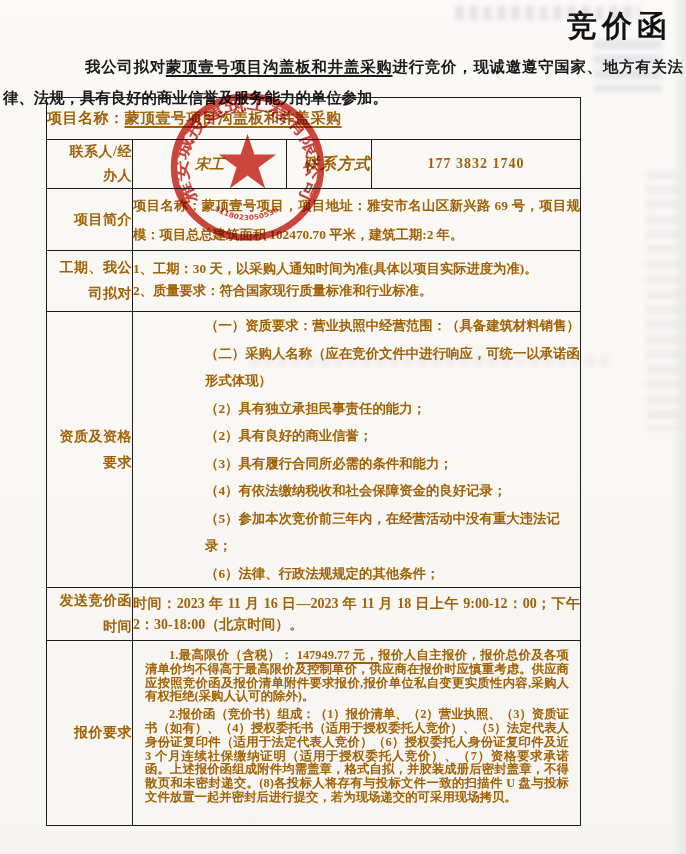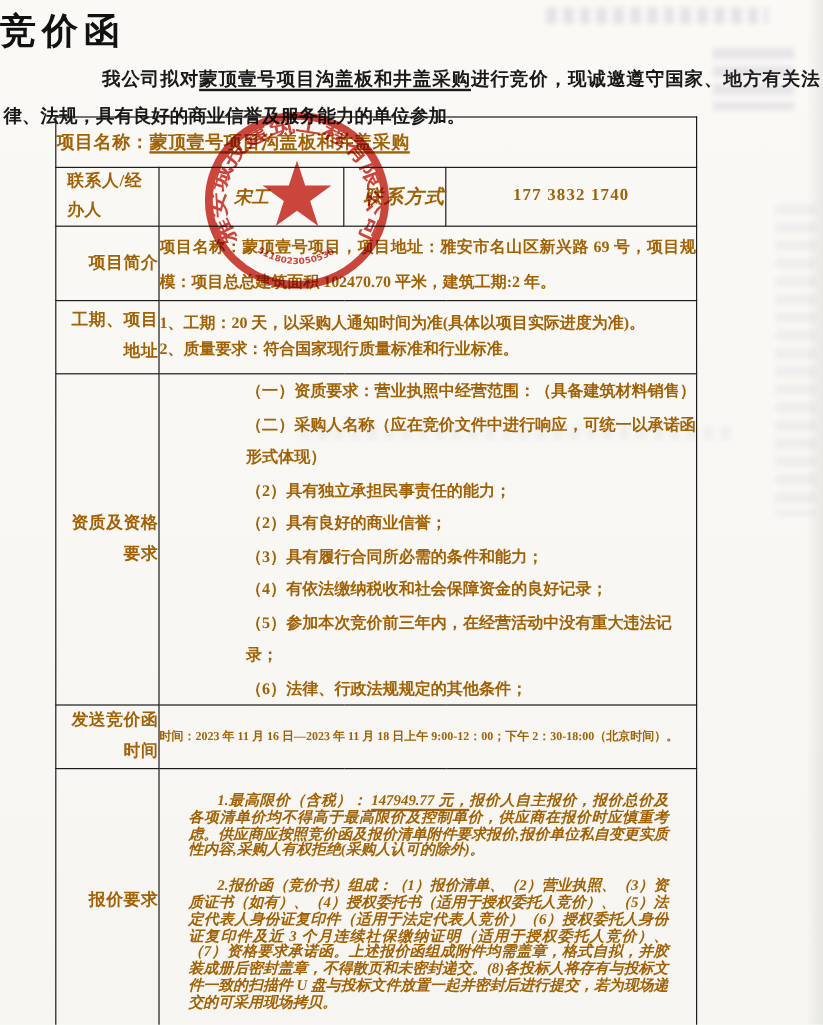--- a/index.html
+++ b/index.html
@@ -10,21 +10,21 @@
     color:#1b1b1b;
   }
   
   .scan-edge{position:absolute;top:0;right:0;width:14px;height:854px;
     background:linear-gradient(90deg,rgba(0,0,0,0),rgba(90,90,90,.10));pointer-events:none;}
   .smudge{position:absolute;filter:blur(2px);opacity:.30;pointer-events:none;}
   .smudge.h{background:repeating-linear-gradient(90deg,rgba(118,106,148,.5) 0 9px,transparent 9px 14px);}
   .smudge.v{background:repeating-linear-gradient(180deg,rgba(118,106,148,.45) 0 9px,transparent 9px 15px);}
 
   .doc-title{
-    margin:6px 14px 0 0;text-align:left;
+    margin:6px 14px 0 0;text-align:right;
     font-size:30px;font-weight:800;letter-spacing:5px;color:#111;
   }
   .intro{
     margin:4px 3px 0 3px;
     font-size:15.4px;font-weight:700;line-height:31px;
     text-align:justify;text-indent:82px;color:#191919;
   }
   .u{ text-decoration:underline;text-underline-offset:3px;text-decoration-thickness:1.5px; }
 
   table.bid{
@@ -35,44 +35,44 @@
   table.bid td{
     border:1.6px solid #1c1c1c;
     font-weight:700;color:#a16207;
     padding:0;vertical-align:middle;
   }
   td.full{height:41px;font-size:15px;padding-left:10px;letter-spacing:.5px;}
   td.label{
     width:86px;text-align:right;font-size:14px;line-height:26px;letter-spacing:.5px;
     padding:0 3px;
   }
-  td.label.left{text-align:left;padding-left:9px;line-height:24px;}
+  td.label.left{text-align:right;padding-left:9px;line-height:24px;}
   tr.r1 td{height:41px;}
   tr.r2 td{height:50px;}
   tr.r3 td{height:42px;}
   tr.r4 td{height:61px;}
   tr.r5 td{height:52px;}
   tr.r6 td{height:53px;}
   tr.r7 td{height:231px;margin-left:40px;}
   tr.r8 td{height:44px;}
   tr.r9 td{height:178px;}
 
   td.c-name{width:154px;text-align:center;font-size:14.5px;font-style:italic;}
   td.c-method{width:85px;text-align:right;font-size:16px;letter-spacing:1px;font-style:italic;}
   td.c-phone{width:209px;text-align:center;font-size:14px;font-weight:600;letter-spacing:1px;}
 
   td.content{font-size:13.3px;text-align:justify;padding:3px 8px 3px 9px;}
   td.content.overview{line-height:29px;}
   td.content.scope{vertical-align:top;padding-top:12px;line-height:24px;}
   td.content.schedule{vertical-align:top;padding-top:7px;line-height:22px;}
   td.content.quals{padding-left:0;}
   .qual-item{padding-left:72px;line-height:27.5px;font-size:13.4px;text-align:left;}
-  td.content.sendtime{line-height:21px;font-size:10px;}
+  td.content.sendtime{line-height:21px;font-size:14px;}
   td.content.quote{vertical-align:top;font-size:12.4px;line-height:13.8px;padding:4px 7px 2px 8px;}
-  .quote p{margin:16px;text-indent:24px;font-style:italic;}
+  .quote p{margin:4px;text-indent:24px;}
 
   .stamp{
     position:absolute;left:167px;top:91px;width:161px;height:152px;z-index:5;
     mix-blend-mode:multiply;opacity:.85;pointer-events:none;
   }
 </style>
 </head>
 <body>
 
 <div class="scan-edge"></div>
@@ -106,23 +106,23 @@
     <td class="c-phone">177 3832 1740</td>
   </tr>
 
   <tr class="r4">
     <td class="label">项目简介</td>
     <td class="content overview" colspan="3">项目名称：蒙顶壹号项目，项目地址：雅安市名山区新兴路 69 号，项目规模：项目总总建筑面积 102470.70 平米，建筑工期:2 年。</td>
   </tr>
 
 
   <tr class="r6">
-    <td class="label">工期、项目地址</td>
+    <td class="label">工期、我公司拟对</td>
     <td class="content schedule" colspan="3">
-      <div>1、工期：20 天，以采购人通知时间为准(具体以项目实际进度为准)。</div>
+      <div>1、工期：30 天，以采购人通知时间为准(具体以项目实际进度为准)。</div>
       <div>2、质量要求：符合国家现行质量标准和行业标准。</div>
     </td>
   </tr>
 
   <tr class="r7">
     <td class="label">资质及资格要求</td>
     <td class="content quals" colspan="3">
       <div class="qual-item">（一）资质要求：营业执照中经营范围：（具备建筑材料销售）</div>
       <div class="qual-item">（二）采购人名称（应在竞价文件中进行响应，可统一以承诺函形式体现）</div>
       <div class="qual-item">（2）具有独立承担民事责任的能力；</div>

